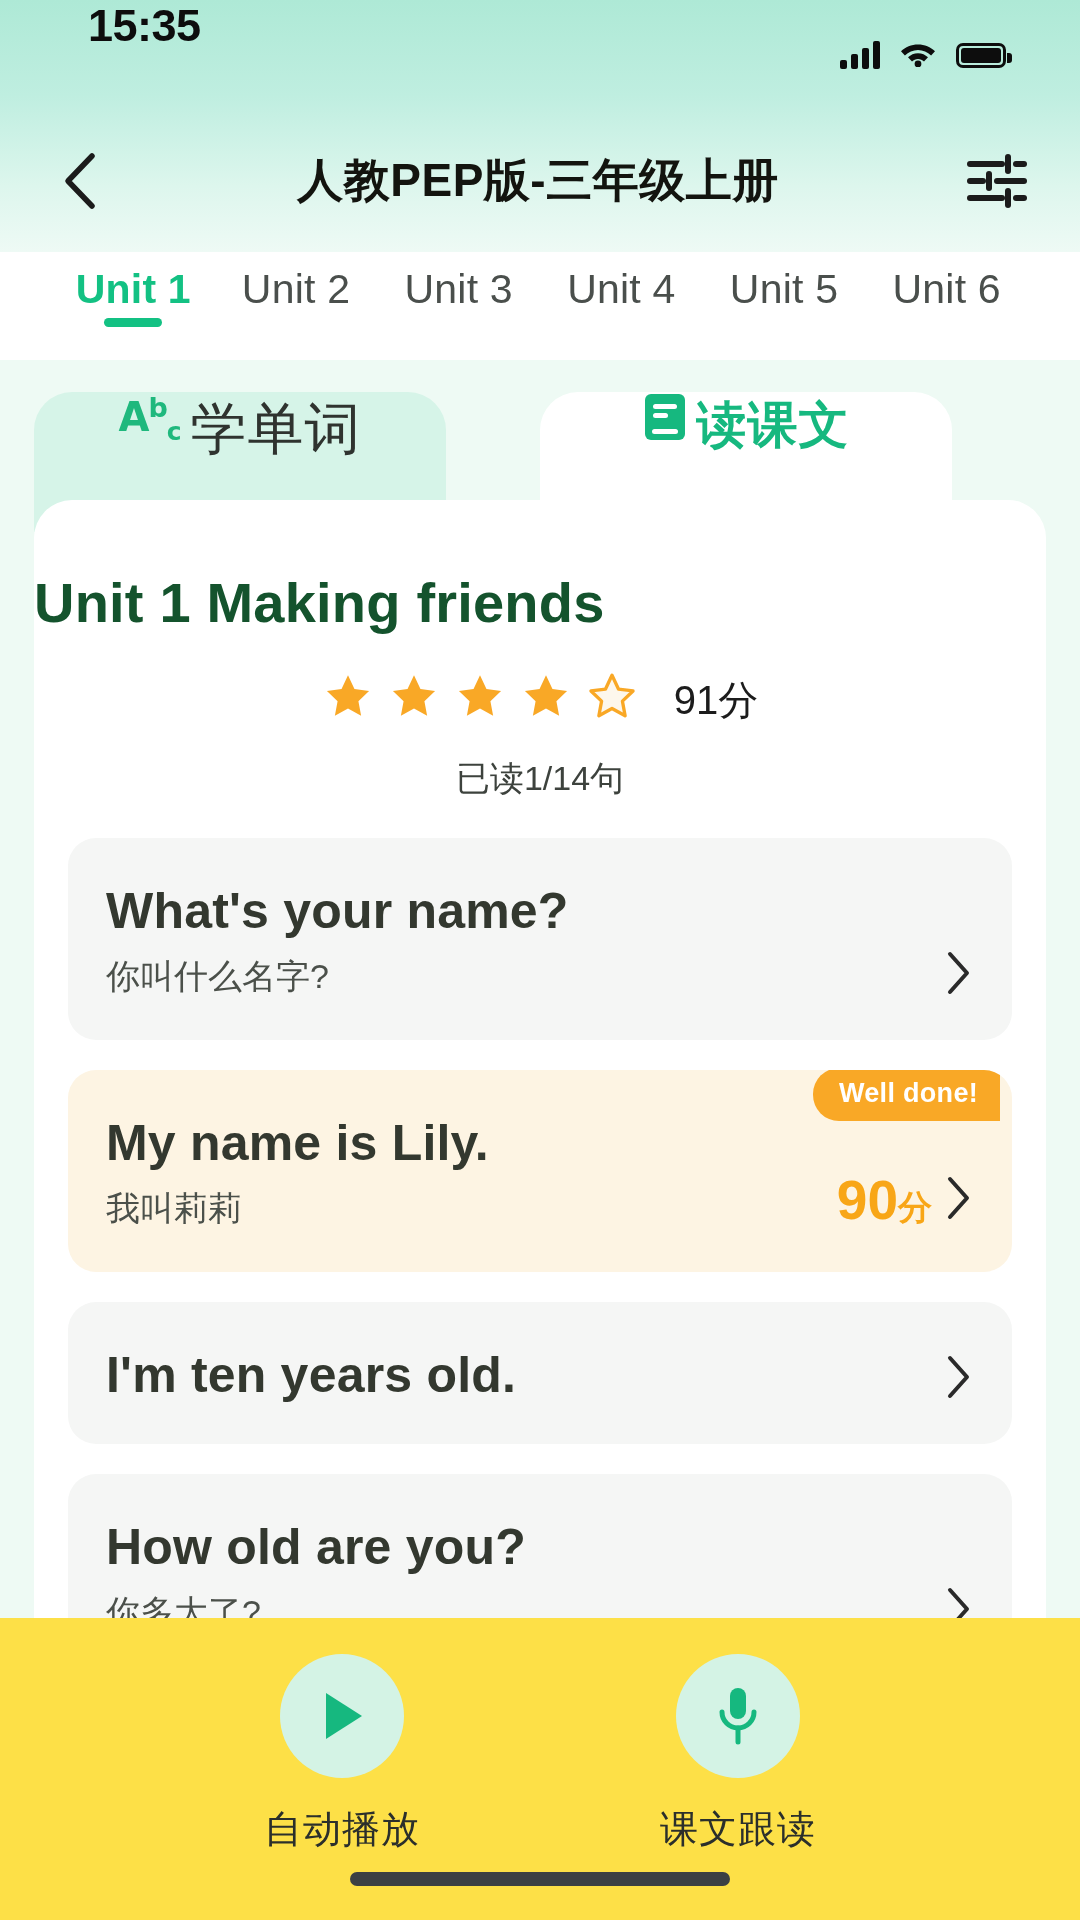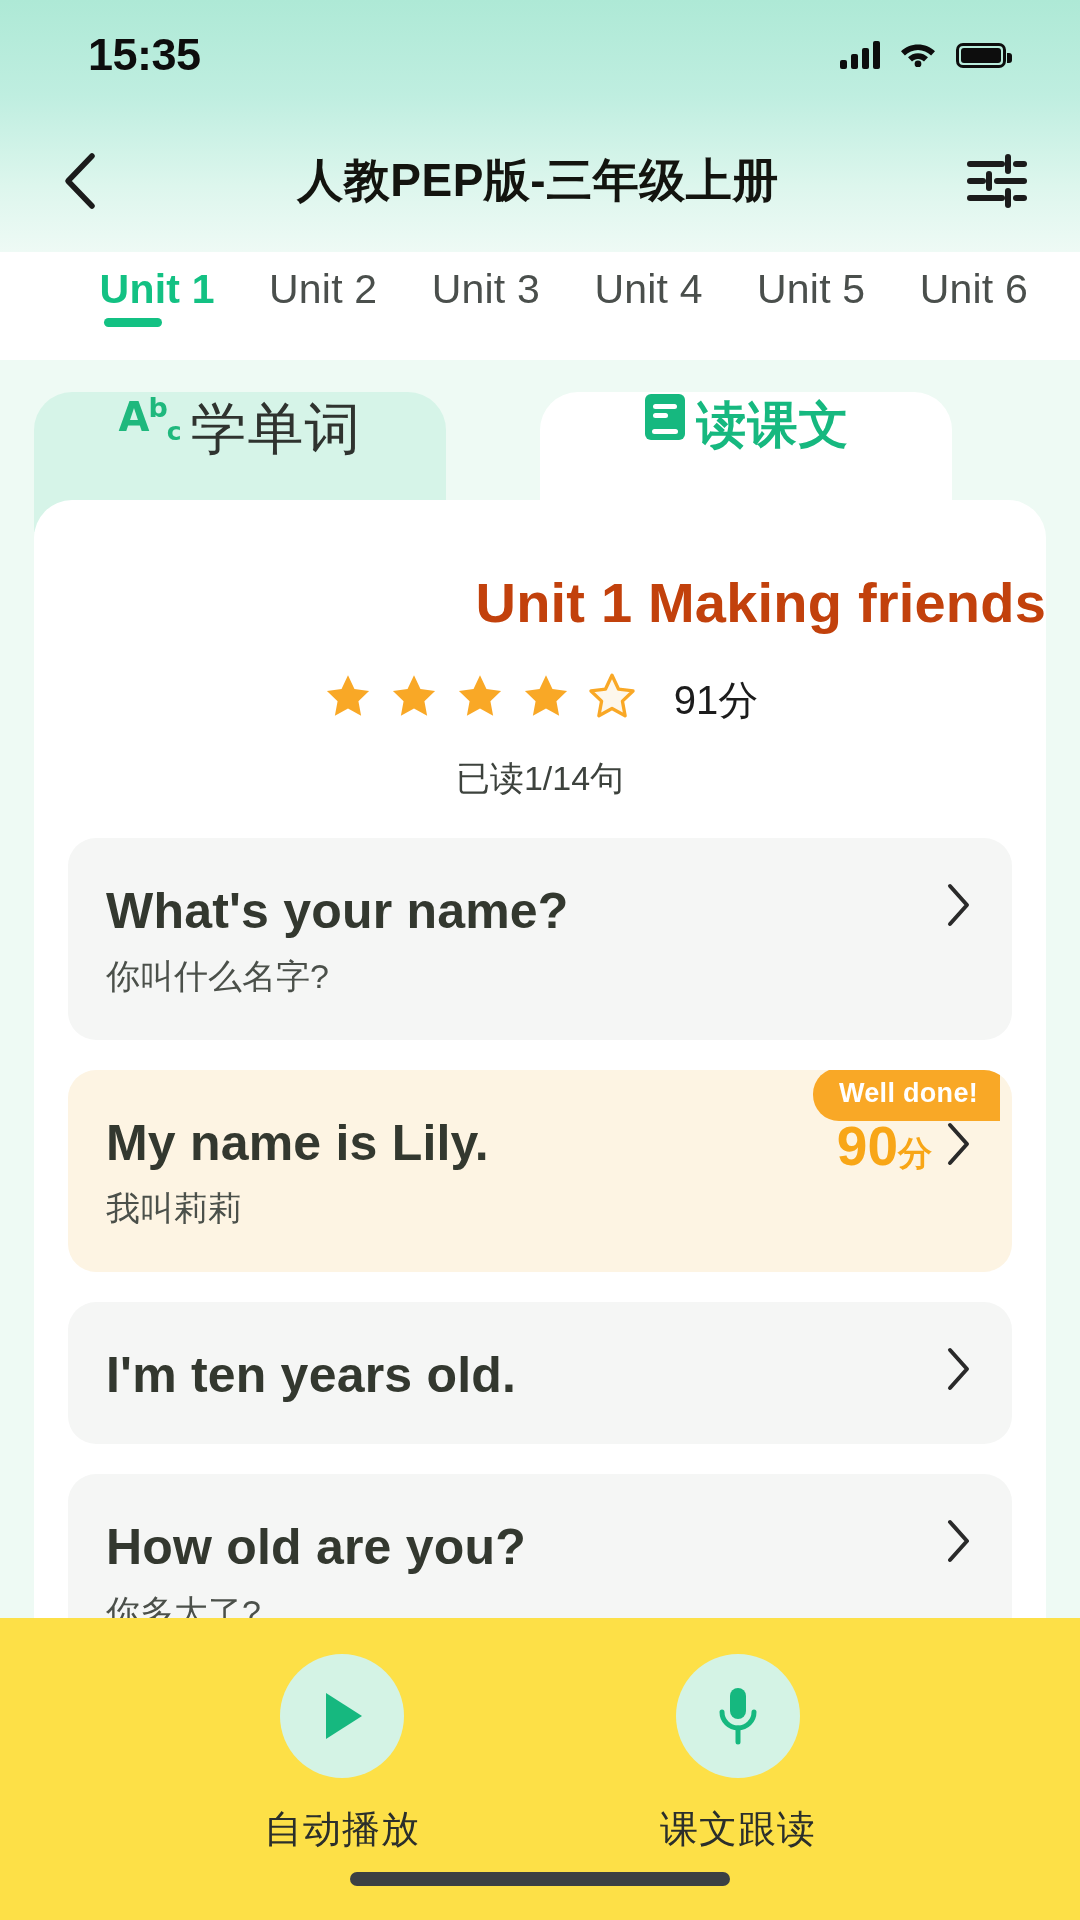--- a/index.html
+++ b/index.html
@@ -13,21 +13,21 @@
     background:#eefaf4; overflow:hidden;
   }
 
   
   .header {
     position:absolute; left:0; top:0; width:1080px; height:252px;
     background:linear-gradient(180deg,#aee9d6 0%,#bfeee0 38%,#ddf6ed 74%,#eefaf5 100%);
   }
   .statusbar {
     position:absolute; left:0; top:0; width:1080px; height:110px;
-    display:flex; align-items:center; justify-content:space-between;
+    display:flex; justify-content:space-between;
     padding:0 74px 0 88px;
   }
   .clock { font-size:45px; font-weight:600; color:#0d0d0d; letter-spacing:-0.5px; }
   .sysicons { display:flex; align-items:center; gap:19px; }
   .bars { display:flex; align-items:flex-end; gap:4px; height:28px; }
   .bars i { display:block; width:7px; background:#0d0d0d; border-radius:2px; }
   .bars i:nth-child(1){height:9px;} .bars i:nth-child(2){height:15px;}
   .bars i:nth-child(3){height:21px;} .bars i:nth-child(4){height:28px;}
   .batt {
     width:50px; height:25px; border:3px solid #0d0d0d; border-radius:7px;
@@ -53,21 +53,21 @@
   }
   .filterbtn { width:78px; height:78px; display:flex; align-items:center; justify-content:center; }
 
   
   .unitbar {
     position:absolute; left:0; top:252px; width:1080px; height:108px;
     background:#ffffff; display:flex; align-items:flex-start;
     padding:0 52px;
   }
   .unit {
-    flex:1; text-align:right; position:relative;
+    flex:1; text-align:center; position:relative;
     padding-top:14px;
   }
   .unit .lbl { font-size:41px; color:#4a4f4c; letter-spacing:0.2px; }
   .unit.active .lbl { color:#13c183; font-weight:700; }
   .unit.active::after {
     content:""; position:absolute; left:50%; transform:translateX(-50%);
     bottom:-14px; width:58px; height:9px; background:#13c183; border-radius:5px;
   }
 
   
@@ -100,38 +100,38 @@
   .abcicon sub { font-size:25px; }
   .abcicon sup { font-size:27px; vertical-align:super; }
   .bookicon { width:44px; height:50px; }
 
   
   .panel {
     position:absolute; left:34px; top:140px; width:1012px; bottom:0;
     background:#ffffff; border-radius:38px 38px 0 0; overflow:hidden;
   }
   .lessontitle {
-    margin-top:70px; text-align:right; font-size:56px; font-weight:700;
-    color:#c2410c; letter-spacing:0.2px;margin-left:25px;
+    margin-top:70px; text-align:left; font-size:56px; font-weight:700;
+    color:#14532d; letter-spacing:0.2px;
   }
   .starsrow {
     margin-top:30px; display:flex; align-items:center; justify-content:center; gap:14px;
   }
   .starsrow .stars { display:flex; gap:14px; }
   .score { margin-left:22px; font-size:40px; color:#1c1c1c;margin-top:8px; }
   .readcount {
     margin-top:28px; text-align:center; font-size:34px; color:#3d423d;
   }
 
   
   .cards { margin-top:36px; padding:0 34px; }
   .card {
     position:relative; border-radius:28px; background:#f5f6f5;
     padding:44px 40px 40px 38px; margin-bottom:30px; overflow:hidden;
-    display:flex; align-items:flex-start;
+    display:flex; align-items:flex-end;
   }
   .card.done { background:#fdf4e3; }
   .card .cardtexts { flex:1; min-width:0; }
   .card .en {
     font-size:50px; font-weight:700; color:#33382f; letter-spacing:0.2px;
     white-space:nowrap;
   }
   .card .zh { margin-top:14px; font-size:34px; color:#4b504a; }
   .card .rightside { display:flex; align-items:center; gap:14px; flex-shrink:0; }
   .card .cardscore { font-size:55px; font-weight:700; color:#f8a617;margin-left:35px; }

